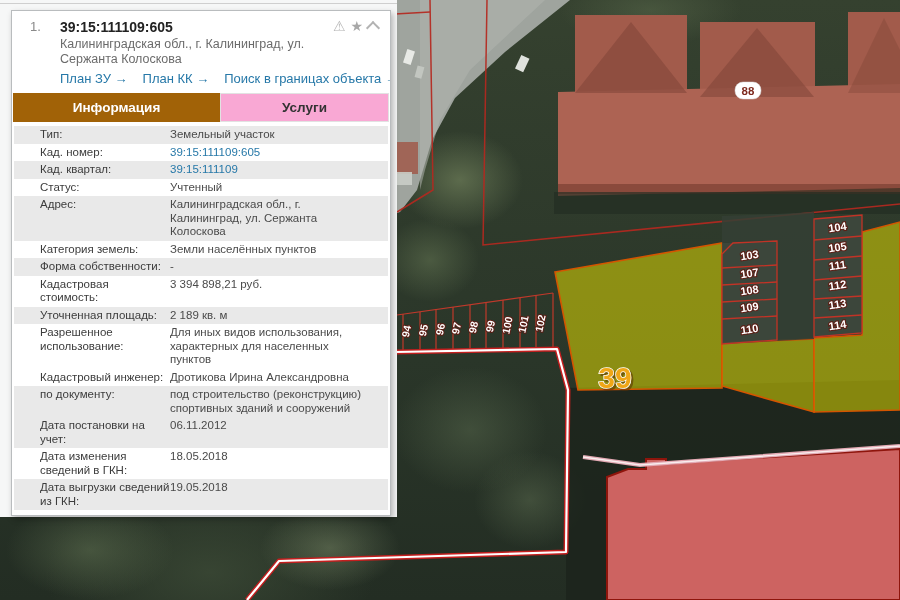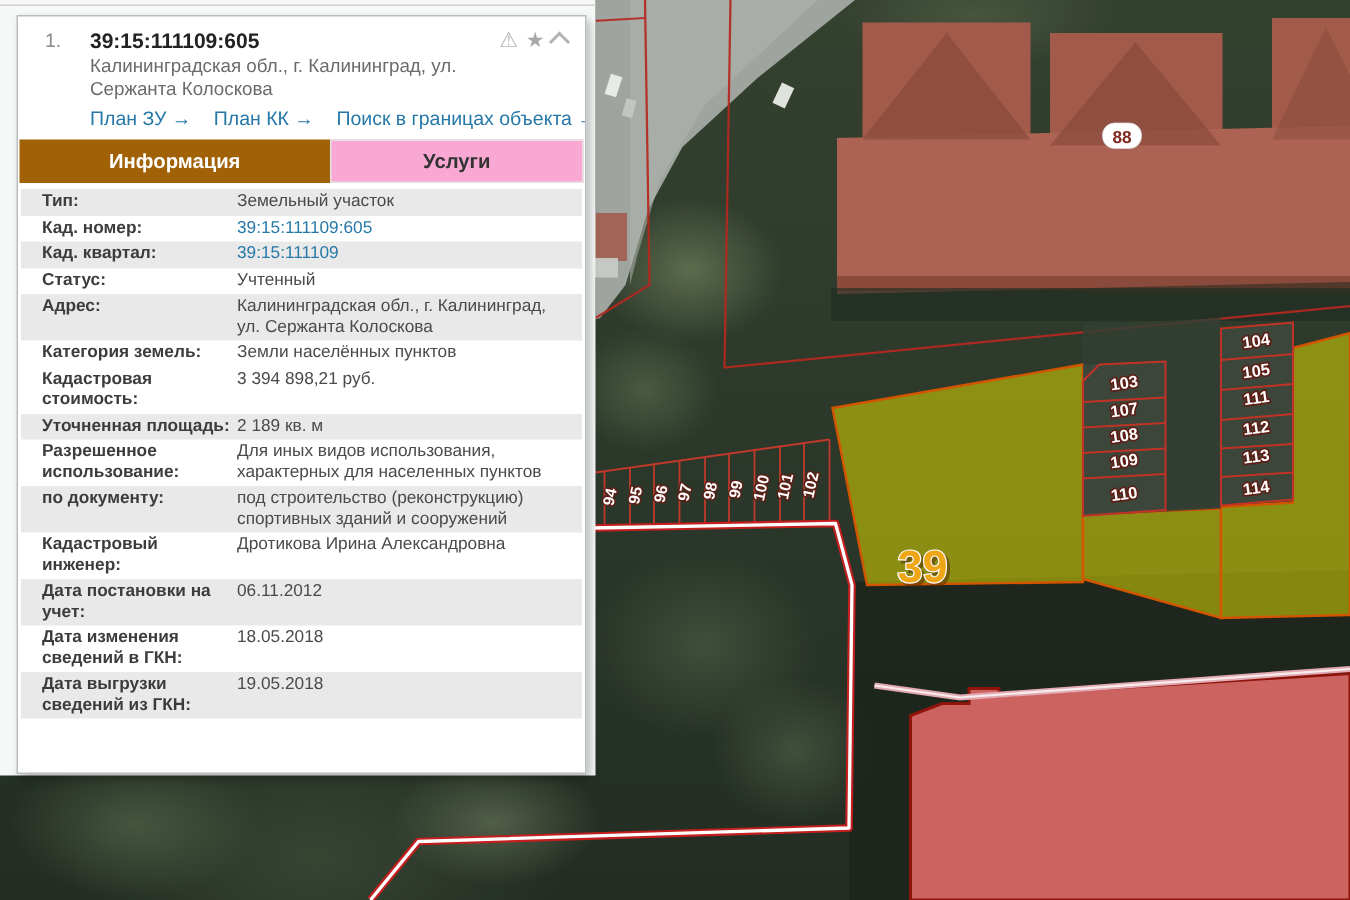--- a/index.html
+++ b/index.html
@@ -42,21 +42,21 @@
 
   .tabs{display:flex;height:29px;margin:0 1px;}
   .tab-active{flex:0 0 207px;background:#a16207;color:#fff;font-weight:700;font-size:13.5px;
     display:flex;align-items:center;justify-content:center;cursor:pointer;}
   .tab-idle{flex:1;background:#f9a8d4;color:#333;font-weight:700;font-size:13.5px;
     display:flex;align-items:center;justify-content:center;border:1px solid #e2e2e2;box-sizing:border-box;cursor:pointer;}
 
   #info-table{margin:4px 2px 0 2px;}
   .trow{display:flex;padding:2px 0;font-size:11.5px;line-height:13.5px;}
   .trow.alt{background:#e9e9e9;}
-  .lbl{flex:0 0 130px;padding-left:14px;color:#3c3c3c;font-weight:700;}
+  .lbl{flex:0 0 130px;padding-left:26px;color:#3c3c3c;font-weight:400;}
   .val{flex:1;color:#4a4a4a;padding-right:20px;}
   .linkval{color:#2678a8;cursor:pointer;}
 
   .chev{width:8px;height:8px;border-left:2px solid #b3b3b3;border-top:2px solid #b3b3b3;
     transform:rotate(45deg);display:inline-block;margin-top:4px;}
 </style>
 </head>
 <body>
 
 <div id="map">
@@ -222,40 +222,44 @@
         <div class="val">Учтенный</div>
       </div>
       <div class="trow alt">
         <div class="lbl">Адрес:</div>
         <div class="val">Калининградская обл., г. Калининград, ул. Сержанта Колоскова</div>
       </div>
       <div class="trow">
         <div class="lbl">Категория земель:</div>
         <div class="val">Земли населённых пунктов</div>
       </div>
+      <div class="trow alt">
+        <div class="lbl">Форма собственности:</div>
+        <div class="val">-</div>
+      </div>
       <div class="trow">
         <div class="lbl">Кадастровая стоимость:</div>
         <div class="val">3 394 898,21 руб.</div>
       </div>
       <div class="trow alt">
         <div class="lbl">Уточненная площадь:</div>
         <div class="val">2 189 кв. м</div>
       </div>
       <div class="trow">
         <div class="lbl">Разрешенное использование:</div>
         <div class="val">Для иных видов использования, характерных для населенных пунктов</div>
       </div>
+      <div class="trow">
+        <div class="lbl">Кадастровый инженер:</div>
+        <div class="val">Дротикова Ирина Александровна</div>
+      </div>
       <div class="trow alt">
         <div class="lbl">по документу:</div>
         <div class="val">под строительство (реконструкцию) спортивных зданий и сооружений</div>
       </div>
-      <div class="trow">
-        <div class="lbl">Кадастровый инженер:</div>
-        <div class="val">Дротикова Ирина Александровна</div>
-      </div>
       <div class="trow alt">
         <div class="lbl">Дата постановки на учет:</div>
         <div class="val">06.11.2012</div>
       </div>
       <div class="trow">
         <div class="lbl">Дата изменения сведений в ГКН:</div>
         <div class="val">18.05.2018</div>
       </div>
       <div class="trow alt">
         <div class="lbl">Дата выгрузки сведений из ГКН:</div>

